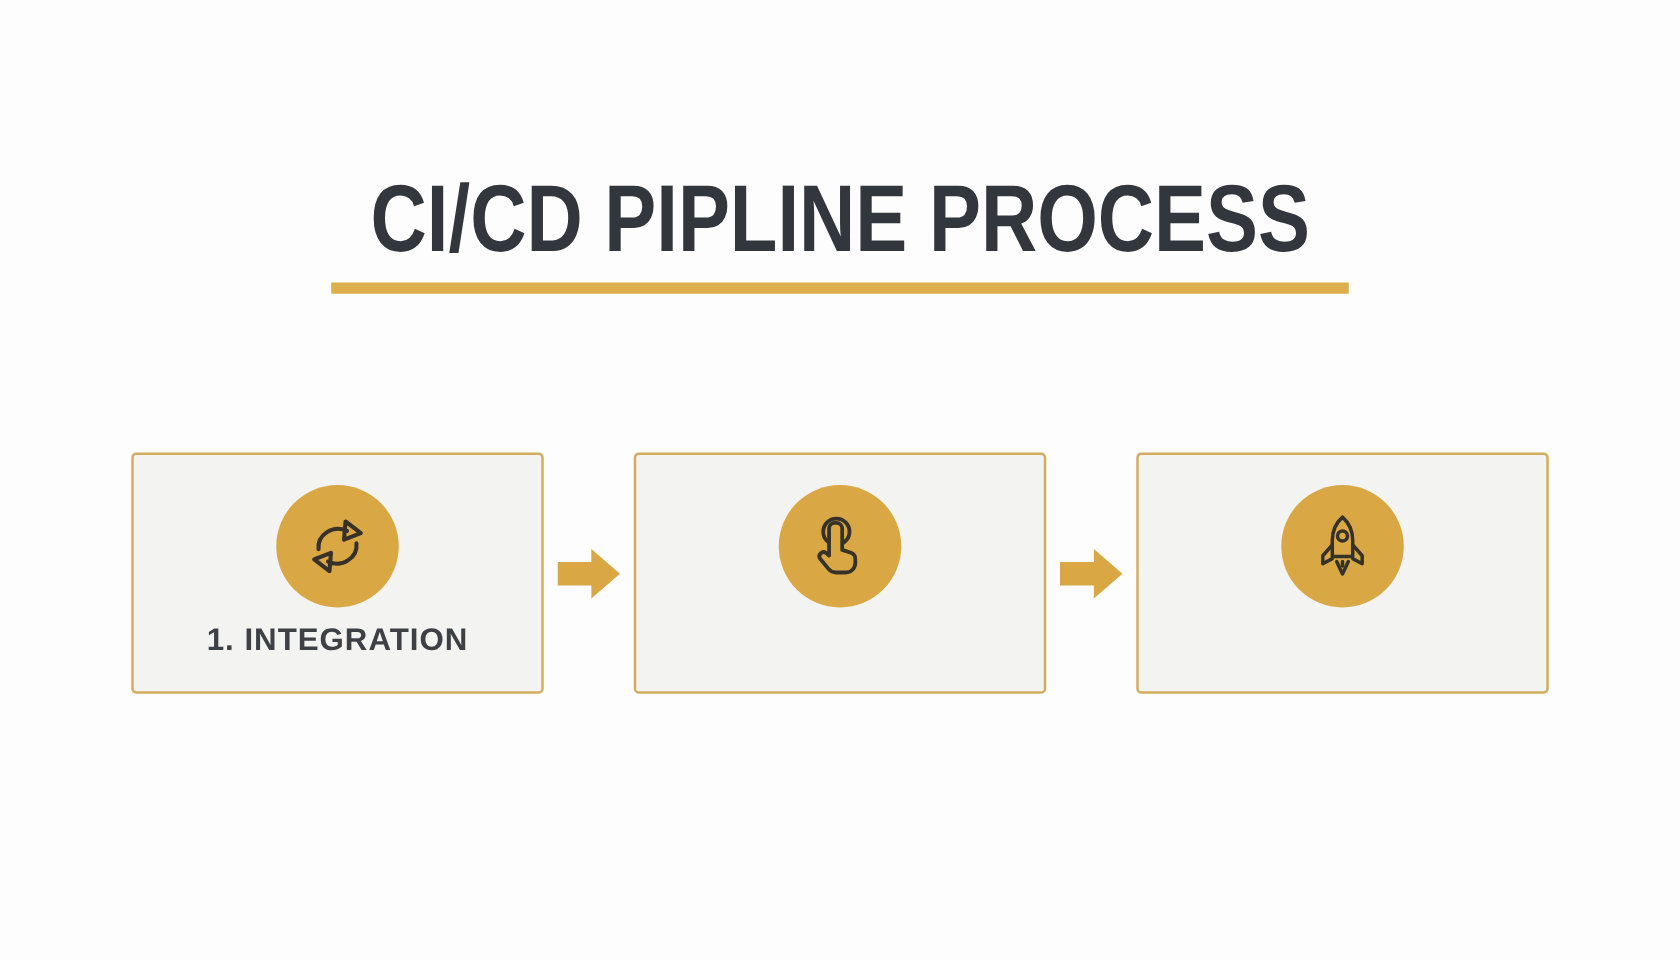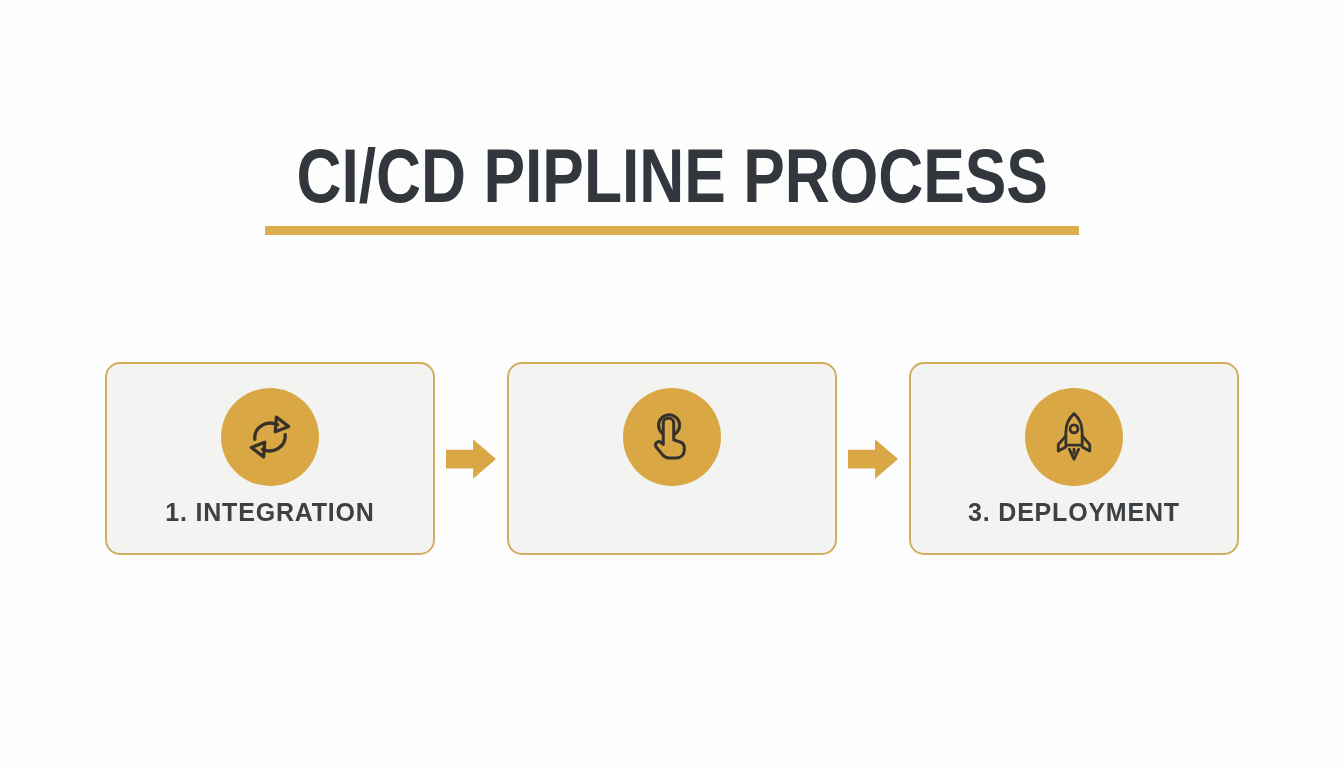--- a/index.html
+++ b/index.html
@@ -48,21 +48,21 @@
     position:absolute;
     top:362px;left:105px;
     width:1134px;height:193px;
     display:flex;
     align-items:center;
   }
   .step-card{
     width:330px;height:193px;
     background:var(--box-bg);
     border:2px solid var(--border-gold);
-    border-radius:15px;
+    border-radius:4px;
     display:flex;flex-direction:column;align-items:center;
     flex:0 0 auto;
   }
   .icon-circle{
     margin-top:24px;
     width:98px;height:98px;
     border-radius:50%;
     background:var(--accent-gold);
     display:flex;align-items:center;justify-content:center;
     color:var(--icon-stroke);
@@ -132,17 +132,16 @@
       <div class="icon-circle">
         <svg width="56" height="56" viewBox="0 0 48 48" fill="none" stroke="currentColor" stroke-width="2.4" stroke-linecap="round" stroke-linejoin="round">
           <path d="M24 4 C28.5 8 31 14 31 20 V31 H17 V20 C17 14 19.5 8 24 4 Z"></path>
           <circle cx="24" cy="17" r="3.4"></circle>
           <path d="M17 23 L10.5 30.5 V36 L17 32.5"></path>
           <path d="M31 23 L37.5 30.5 V36 L31 32.5"></path>
           <path d="M20 34.5 L24 43 L28 34.5"></path>
           <path d="M24 34.5 V37.5"></path>
         </svg>
       </div>
-      <div class="step-label">3. DEPLOYMENT</div>
     </div>
 
   </div>
 </div>
 
 </body></html>

